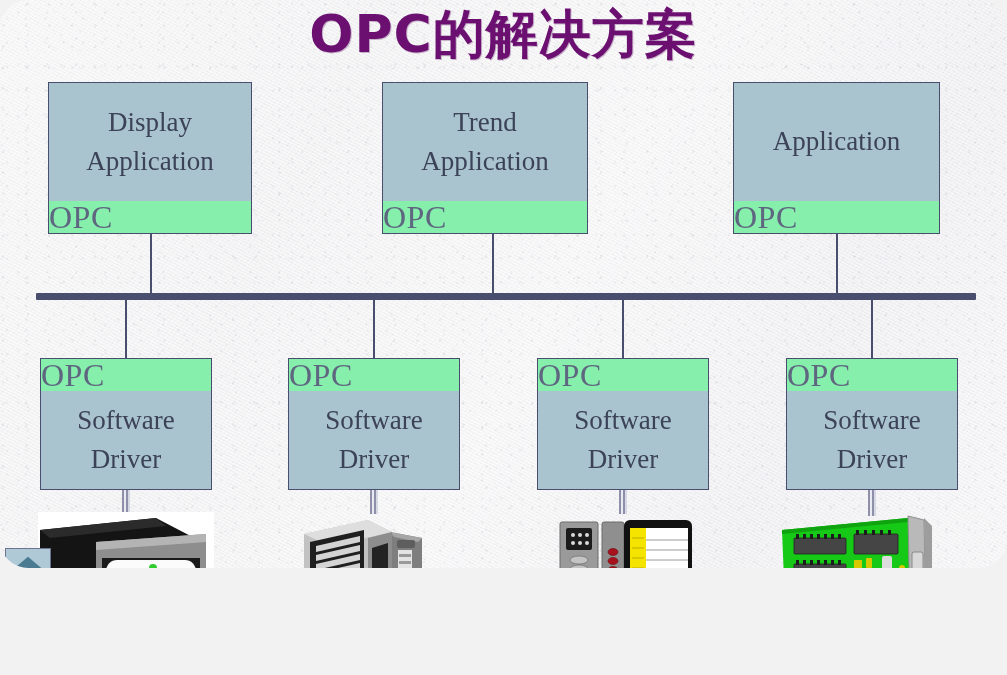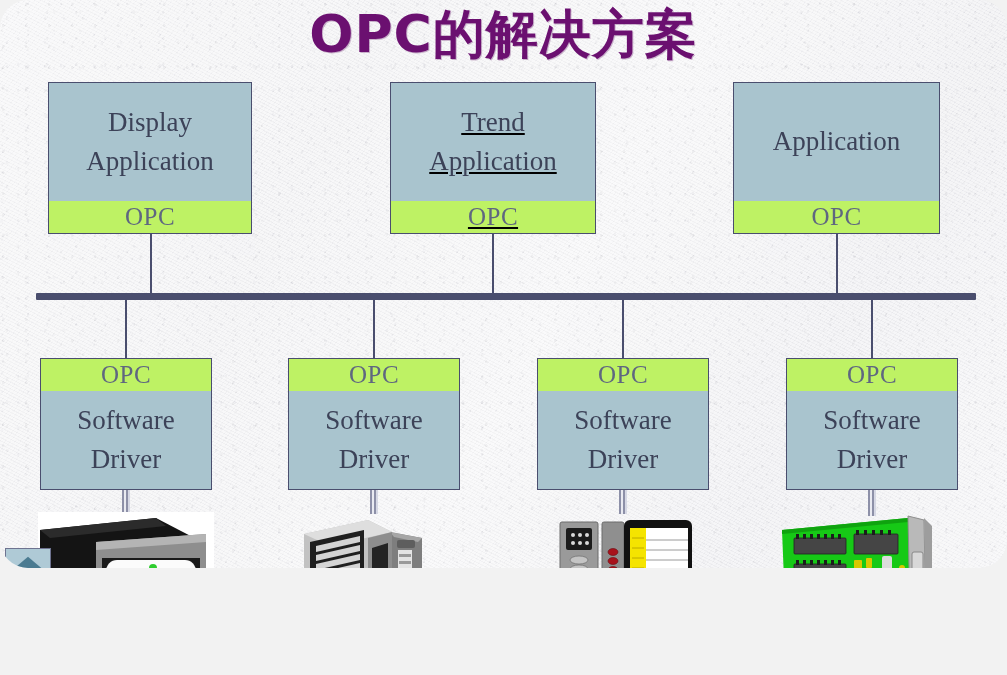--- a/index.html
+++ b/index.html
@@ -74,25 +74,24 @@
     justify-content: center;
     color: #3C4258;
     font-size: 27px;
     line-height: 1.45;
     text-align: center;
     font-family: "Liberation Serif", serif;
   }
   .node-body span { display: block; }
 
   .opc-band {
-    background: #bef264;
+    background: #86efac;
     color: #5F6780;
-    font-size: 25px;
+    font-size: 32px;
     line-height: 32px;
-    text-align: center;
     letter-spacing: .5px;
     height: 32px;
     font-family: "Liberation Serif", serif;
   }
 
   
   .vline {
     position: absolute;
     width: 2px;
     background: #4A4E6E;
@@ -156,21 +155,21 @@
   </svg>
 
   <div class="node" style="left:48px; top:82px; width:204px; height:152px;">
     <div class="node-body">
       <span>Display</span>
       <span>Application</span>
     </div>
     <div class="opc-band">OPC</div>
   </div>
 
-  <div class="node" style="left:390px; top:82px; width:206px; height:152px;text-decoration:underline;">
+  <div class="node" style="left:382px; top:82px; width:206px; height:152px;">
     <div class="node-body">
       <span>Trend</span>
       <span>Application</span>
     </div>
     <div class="opc-band">OPC</div>
   </div>
 
   <div class="node" style="left:733px; top:82px; width:207px; height:152px;">
     <div class="node-body">
       <span>Application</span>

